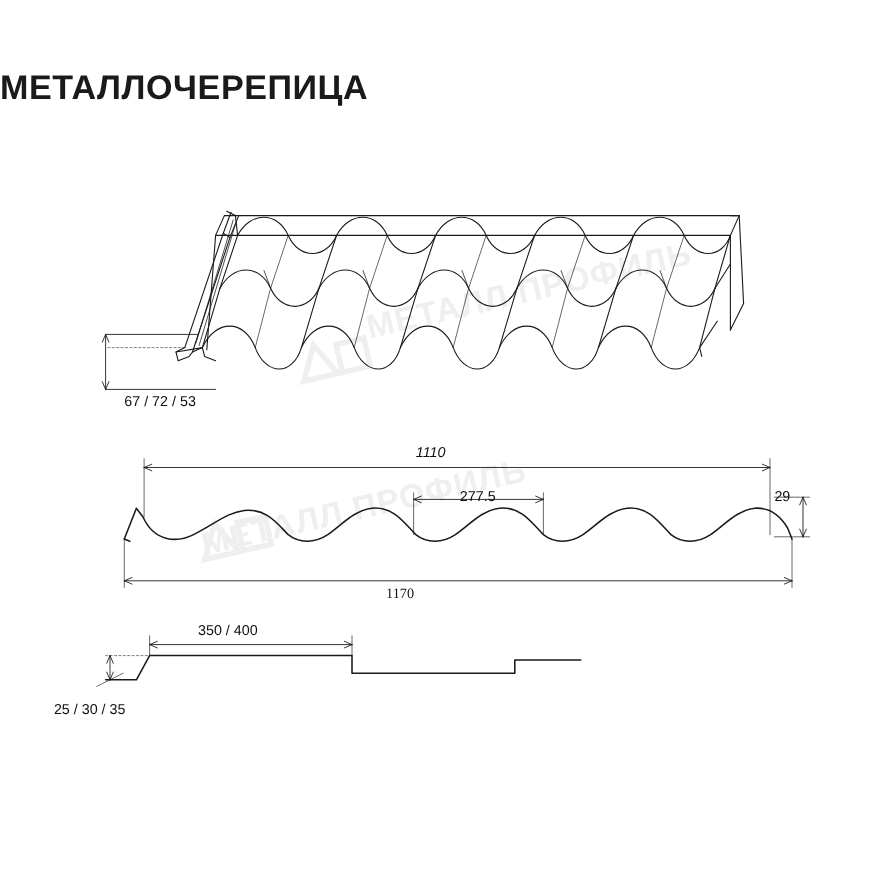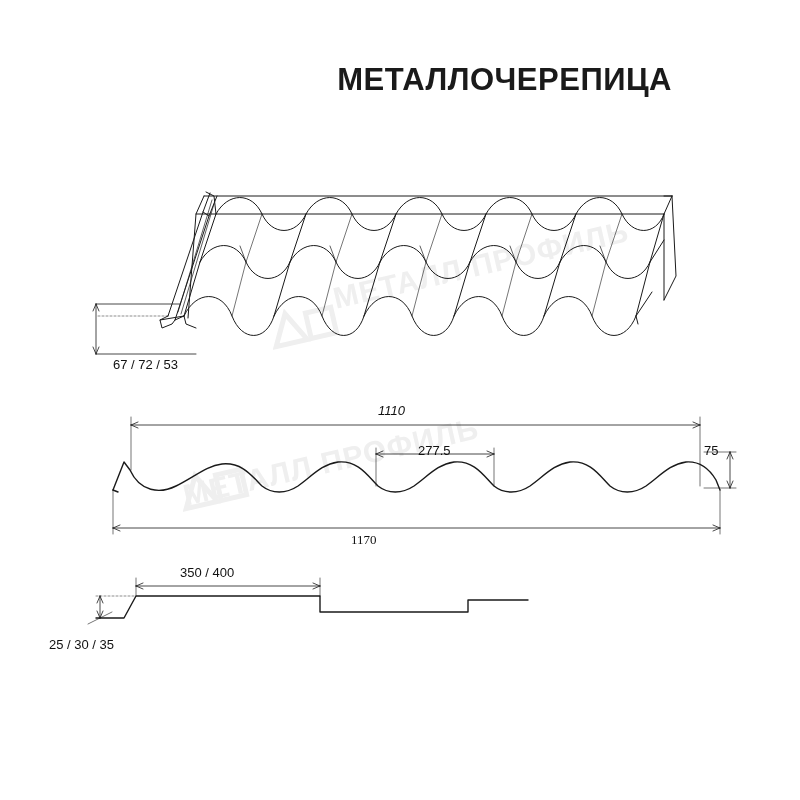--- a/index.html
+++ b/index.html
@@ -20,21 +20,21 @@
     left: 0;
     top: 0;
     width: 800px;
     height: 800px;
   }
   .title-block {
     position: absolute;
     left: 0;
     top: 62px;
     width: 672px;
-    text-align: right;
+    text-align: left;
   }
   .title-main {
     font-size: 31px;
     font-weight: bold;
     letter-spacing: 0.5px;
     color: #1a1a1a;
     line-height: 36px;
   }
   .title-sub {
     font-size: 15px;
@@ -220,16 +220,16 @@
       <path d="M100 596 L97 603 M100 596 L103 603" stroke-width="0.8"></path>
       <path d="M100 618 L97 611 M100 618 L103 611" stroke-width="0.8"></path>
       <path d="M88 624 L112 612" stroke-width="0.6"></path>
     </g>
   </g>
 </svg>
 
 <div class="dim-label" style="left:113px; top:357px;">67 / 72 / 53</div>
 <div class="dim-label" style="left:378px; top:403px;font-style:italic;">1110</div>
 <div class="dim-label" style="left:418px; top:443px;">277.5</div>
-<div class="dim-label" style="left:704px; top:443px;">75</div>
+<div class="dim-label" style="left:704px; top:443px;">29</div>
 <div class="dim-label" style="left:351px; top:532px;font-family:Liberation Serif, serif;">1170</div>
 <div class="dim-label" style="left:180px; top:565px;">350 / 400</div>
 <div class="dim-label" style="left:49px; top:637px;">25 / 30 / 35</div>
 
 </body></html>

